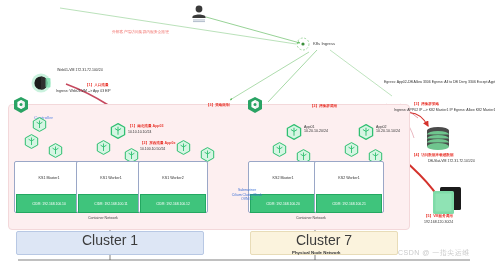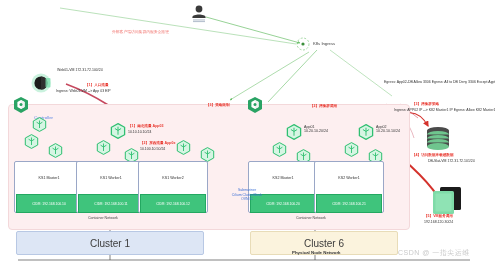--- a/index.html
+++ b/index.html
@@ -14,22 +14,22 @@
   .pinkzone{left:8px;top:104px;width:400px;height:124px;
             background:#fdeff0;border:1px solid #f3d8da;border-radius:4px;}
   
   .nodebox{width:68px;height:50px;background:#ffffff;border:1px solid #9aa7c7;border-radius:2px;}
   .nodebox .nname{height:32px;display:flex;align-items:center;justify-content:center;
                   font-size:3.6px;color:#2b2b2b;text-align:center;line-height:1.2;}
   .nodebox .cidr{height:17px;margin:0 1px 1px 1px;background:#3fc47c;border:1px solid #23a861;
                  display:flex;align-items:center;justify-content:center;
                  font-size:3.4px;color:#ffffff;text-align:center;}
   
-  .clusterbar{height:22px;border-radius:2px;display:flex;align-items:center;justify-content:center;
-              font-size:10px;color:#3b3b3b;}
+  .clusterbar{height:22px;border-radius:2px;display:flex;justify-content:center;
+              font-size:14px;color:#3b3b3b;}
   .c1{background:#dde6f5;border:1px solid #b8c8e4;}
   .c2{background:#fbf3dd;border:1px solid #e8dcb8;}
 
   
   .pod{width:15px;height:15px;}
   .pod svg{display:block;}
   .podlabel{font-size:3.6px;color:#333;line-height:1.25;white-space:nowrap;}
   .podlabel .ttl{display:block;}
 
   
@@ -347,20 +347,20 @@
     <div>OVN IC</div>
   </div>
 
   <div class="abs contnet" style="left:88px;top:216px;">Container Network</div>
   <div class="abs contnet" style="left:296px;top:216px;">Container Network</div>
 
   <div class="abs clusterbar c1" style="left:16px;top:231px;width:186px;">
     <span>Cluster 1</span>
   </div>
   <div class="abs clusterbar c2" style="left:250px;top:231px;width:146px;">
-    <span>Cluster 6</span>
+    <span>Cluster 7</span>
   </div>
 
   <div class="abs physnet" style="left:292px;top:250px;">Physical Node Network</div>
 
   <div class="abs watermark" style="left:398px;top:248px;">CSDN @ 一指尖运维</div>
 
 </div>
 
 </body></html>

